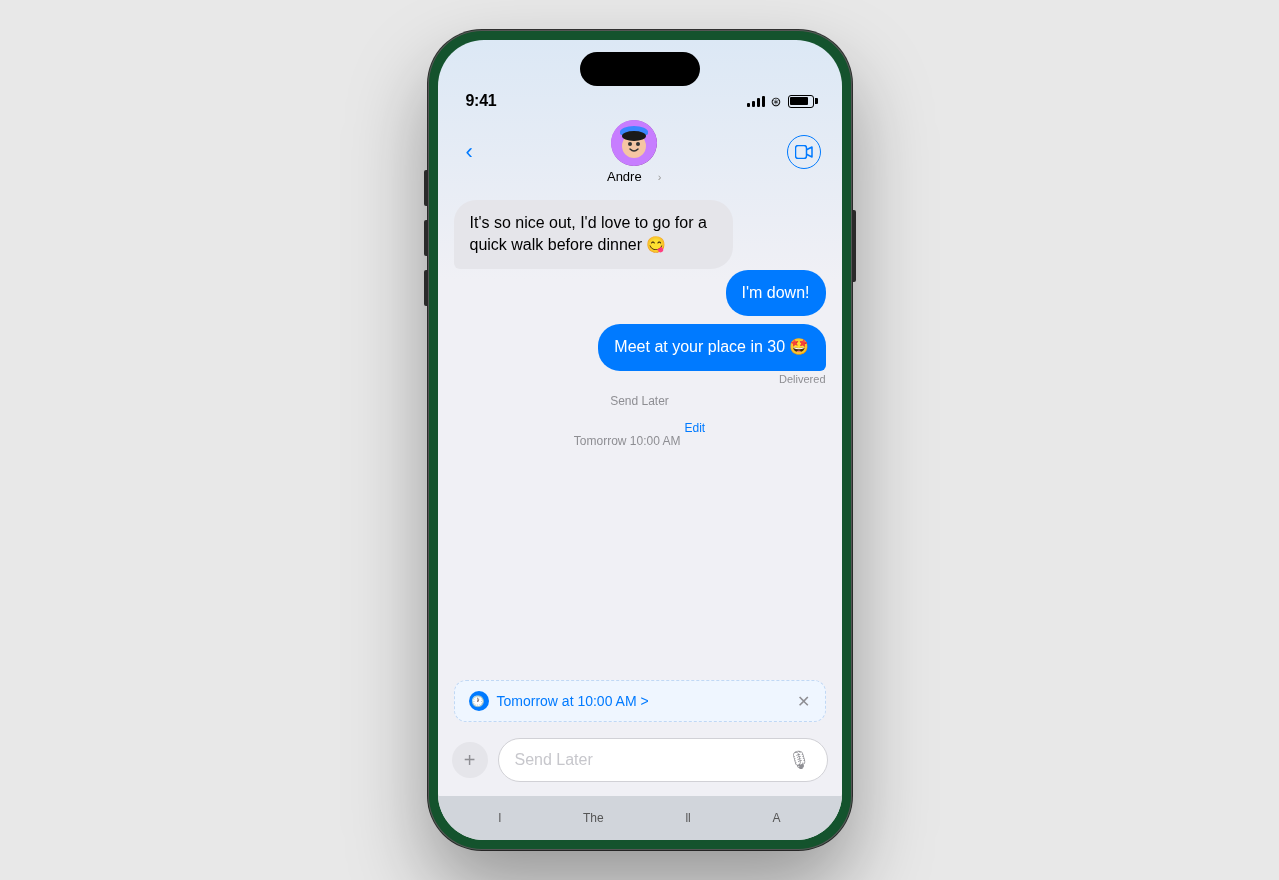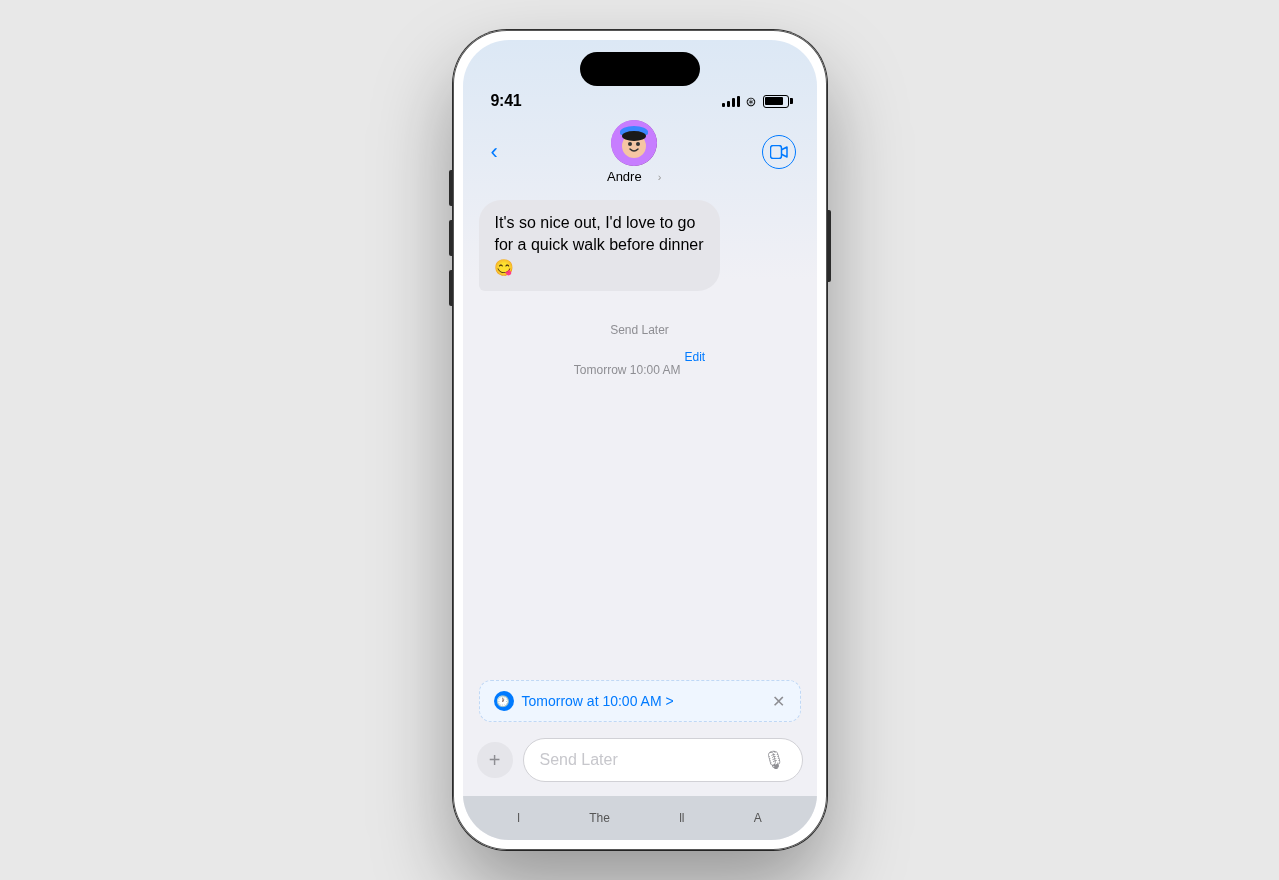--- a/index.html
+++ b/index.html
@@ -9,23 +9,23 @@
       display: flex;
       justify-content: center;
       align-items: center;
       width: 1279px;
       height: 880px;
       font-family: -apple-system, BlinkMacSystemFont, 'SF Pro Text', 'Helvetica Neue', sans-serif;
       overflow: hidden;
     }
 
     .phone-outer {
-      width: 374px;
+      width: 424px;
       height: 820px;
-      background: #ffffff;
+      background: #14532d;
       border-radius: 54px;
       padding: 10px;
       box-shadow: 0 40px 80px rgba(0,0,0,0.35), 0 0 0 1px #333, inset 0 0 0 1px #555;
       position: relative;
     }
 
     
     .phone-outer::before {
       content: '';
       position: absolute;
@@ -200,21 +200,21 @@
       font-size: 16px;
       cursor: pointer;
     }
 
     
     .messages-area {
       flex: 1;
       padding: 12px 16px;
       display: flex;
       flex-direction: column;
-      gap: 24px;
+      gap: 1px;
       overflow-y: auto;
     }
 
     
     .bubble-incoming {
       max-width: 75%;
       align-self: flex-start;
     }
 
     .bubble-incoming .bubble-body {
@@ -461,20 +461,29 @@
     </div>
 
     <div class="messages-area">
 
       <div class="bubble-incoming">
         <div class="bubble-body">
           <span>It's so nice out, I'd love to go for a quick walk before dinner 😋</span>
         </div>
       </div>
 
+      <div class="bubble-outgoing">
+        <div class="bubble-body" style="border-radius: 22px 22px 22px 22px; margin-bottom: 4px;">
+          <span>I'm down!</span>
+        </div>
+        <div class="bubble-body">
+          <span>Meet at your place in 30 🤩</span>
+        </div>
+        <div class="delivered-text">Delivered</div>
+      </div>
 
       <div class="send-later-label">
         <div class="send-later-title">Send Later</div>
         <div class="send-later-row">
           <span class="send-later-time">Tomorrow 10:00 AM</span>
           <span class="send-later-edit">Edit</span>
         </div>
       </div>
 
 

